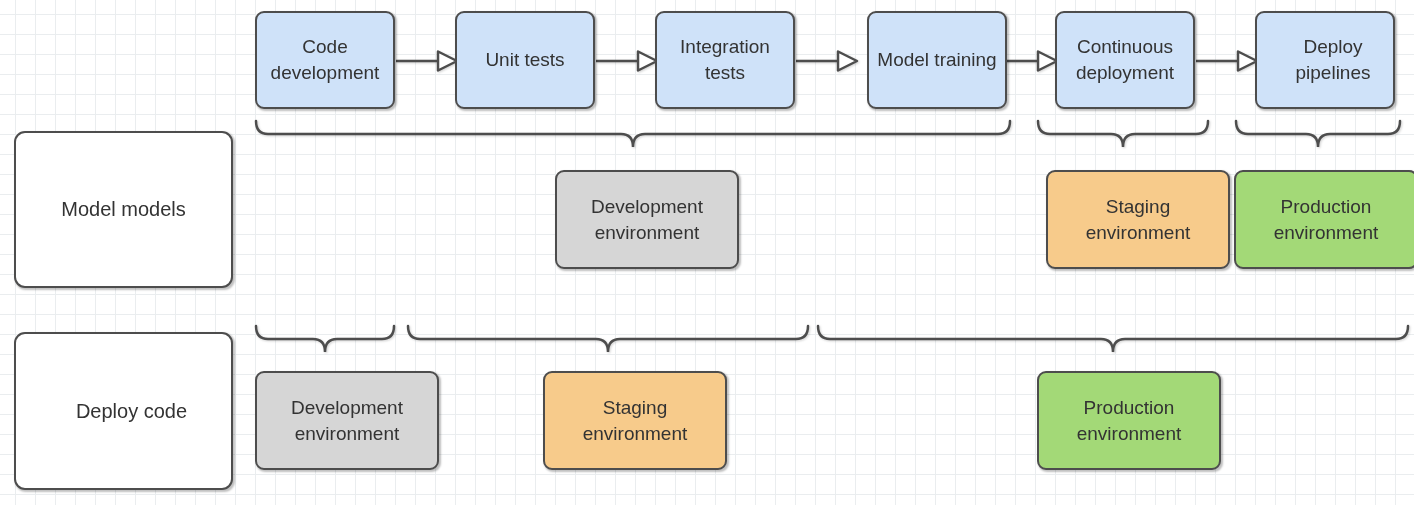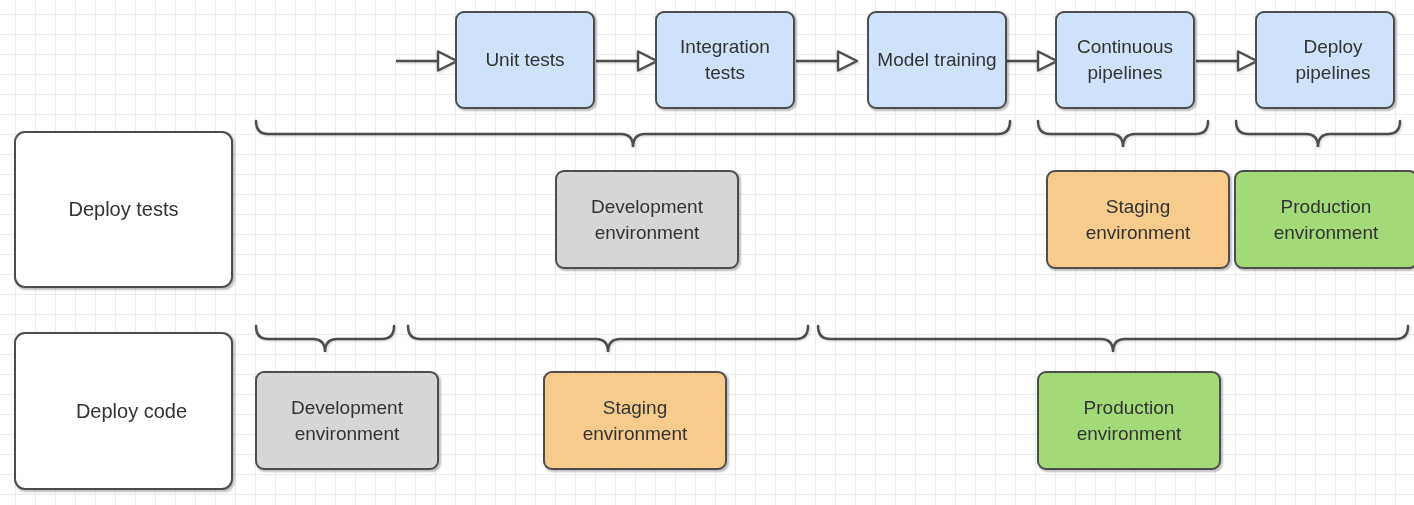--- a/index.html
+++ b/index.html
@@ -104,38 +104,41 @@
 
     <path d="M256,121 Q256,134 268,134 H621 Q633,134 633,147 Q633,134 645,134 H998 Q1010,134 1010,121" fill="none" stroke="#4d4d4d" stroke-width="2.5" stroke-linecap="round"></path>
     <path d="M1038,121 Q1038,134 1050,134 H1111 Q1123,134 1123,147 Q1123,134 1135,134 H1196 Q1208,134 1208,121" fill="none" stroke="#4d4d4d" stroke-width="2.5" stroke-linecap="round"></path>
     <path d="M1236,121 Q1236,134 1248,134 H1306 Q1318,134 1318,147 Q1318,134 1330,134 H1388 Q1400,134 1400,121" fill="none" stroke="#4d4d4d" stroke-width="2.5" stroke-linecap="round"></path>
 
     <path d="M256,326 Q256,339 268,339 H313 Q325,339 325,352 Q325,339 337,339 H382 Q394,339 394,326" fill="none" stroke="#4d4d4d" stroke-width="2.5" stroke-linecap="round"></path>
     <path d="M408,326 Q408,339 420,339 H596 Q608,339 608,352 Q608,339 620,339 H796 Q808,339 808,326" fill="none" stroke="#4d4d4d" stroke-width="2.5" stroke-linecap="round"></path>
     <path d="M818,326 Q818,339 830,339 H1101 Q1113,339 1113,352 Q1113,339 1125,339 H1396 Q1408,339 1408,326" fill="none" stroke="#4d4d4d" stroke-width="2.5" stroke-linecap="round"></path>
   </svg>
 
+  <div class="node step step-0" style="background-color: rgb(207, 226, 249);">
+    <span class="lbl">Code development</span>
+  </div>
   <div class="node step step-1" style="background-color: rgb(207, 226, 249);">
     <span class="lbl">Unit tests</span>
   </div>
   <div class="node step step-2" style="background-color: rgb(207, 226, 249);">
     <span class="lbl">Integration tests</span>
   </div>
   <div class="node step step-3" style="background-color: rgb(207, 226, 249); margin-left: 12px;">
     <span class="lbl">Model training</span>
   </div>
   <div class="node step step-4" style="background-color: rgb(207, 226, 249);">
-    <span class="lbl">Continuous pipelines</span>
+    <span class="lbl">Continuous deployment</span>
   </div>
   <div class="node step step-5" style="background-color: rgb(207, 226, 249); padding-left: 16px;">
     <span class="lbl">Deploy pipelines</span>
   </div>
 
   <div class="node row-label row-label-0">
-    <span class="lbl">Deploy tests</span>
+    <span class="lbl">Model models</span>
   </div>
   <div class="node row-label row-label-1">
     <span class="lbl">Deploy code</span>
   </div>
 
   <div class="node env env-r0 env-r0-0" style="background-color: rgb(214, 214, 214);">
     <span class="lbl">Development environment</span>
   </div>
   <div class="node env env-r0 env-r0-1" style="background-color: rgb(247, 203, 139);">
     <span class="lbl">Staging environment</span>

